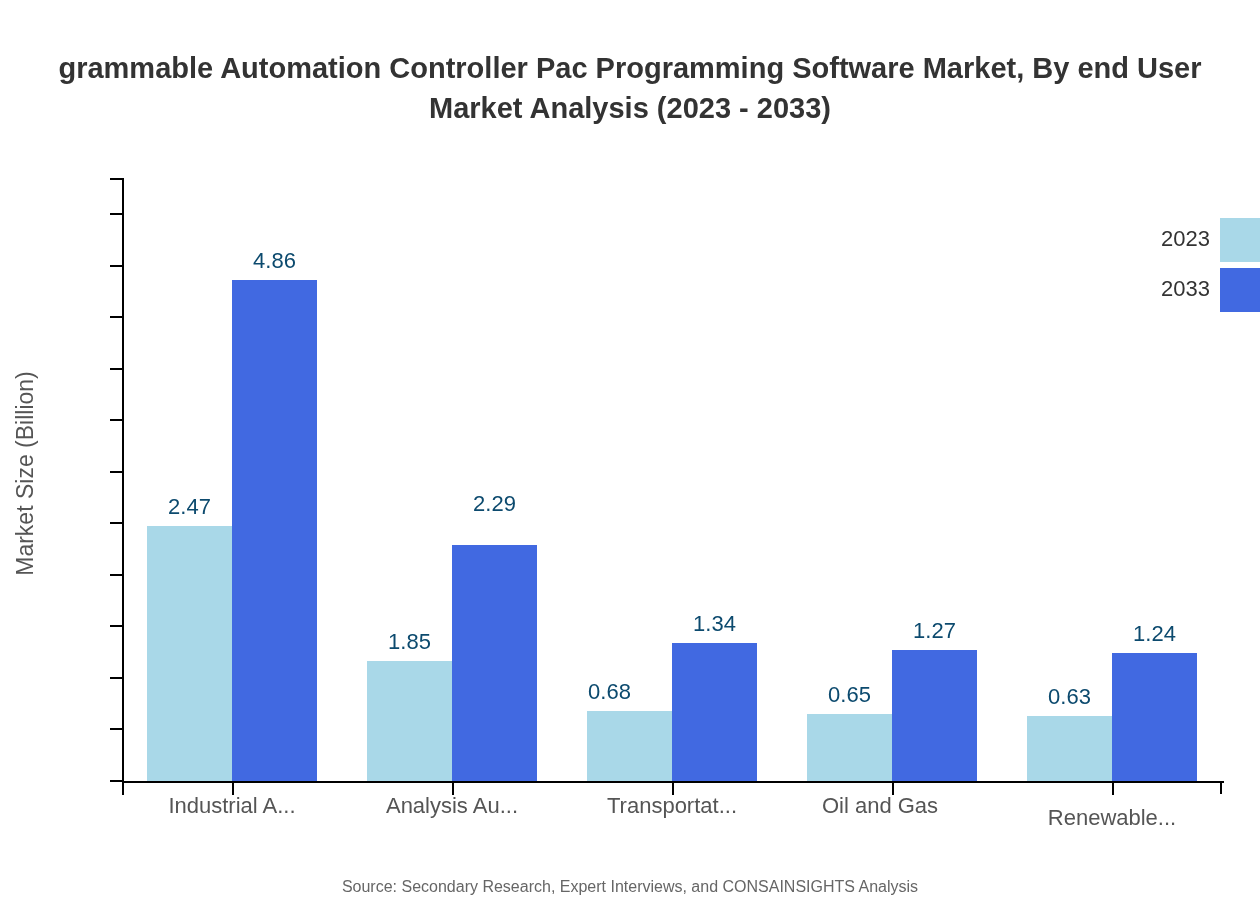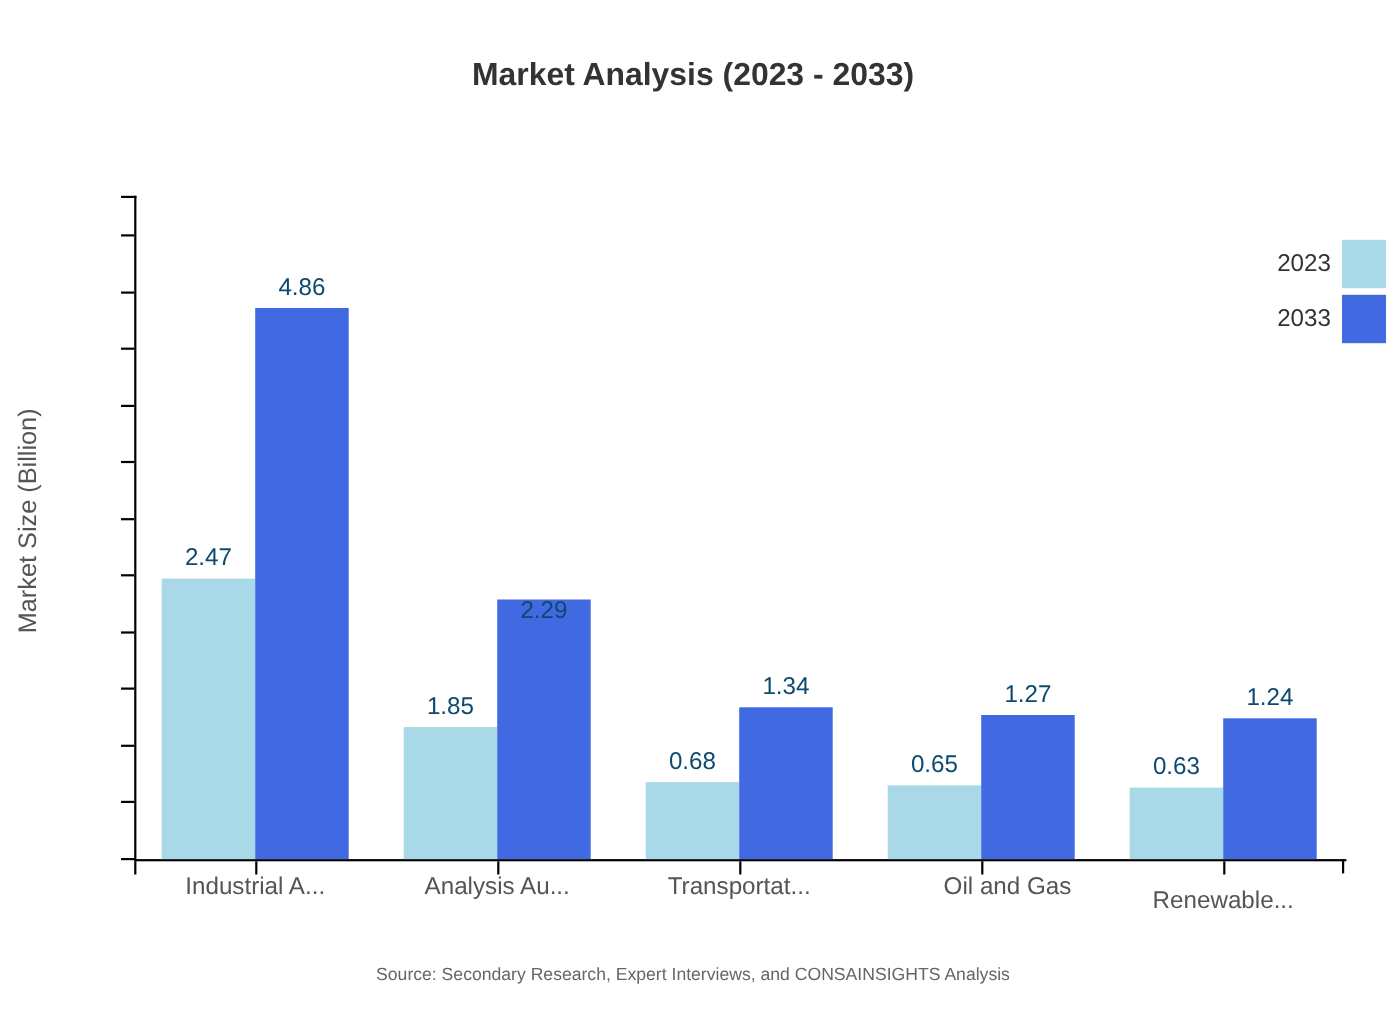--- a/index.html
+++ b/index.html
@@ -179,20 +179,21 @@
     color: #666666;
     white-space: nowrap;
   }
 </style>
 </head>
 <body>
 
 <div id="chart-root">
 
   <div class="chart-title">
+    <span>grammable Automation Controller Pac Programming Software Market, By end User</span>
     <span class="line2">Market Analysis (2023 - 2033)</span>
   </div>
 
   <div class="yaxis-title">Market Size (Billion)</div>
 
   <div class="axis-cap-top"></div>
   <div class="axis-spine-y"></div>
   <div class="axis-spine-x"></div>
   <div class="axis-cap-right"></div>
 
@@ -251,33 +252,33 @@
       <div class="bar" style="left: 550px; width: 85px; height: 138.123px; background: rgb(65, 105, 225);"></div>
       <div class="bar" style="left: 685px; width: 85px; height: 67px; background: rgb(169, 216, 232);"></div>
       <div class="bar" style="left: 770px; width: 85px; height: 130.908px; background: rgb(65, 105, 225);"></div>
       <div class="bar" style="left: 905px; width: 85px; height: 64.9385px; background: rgb(169, 216, 232);"></div>
       <div class="bar" style="left: 990px; width: 85px; height: 127.815px; background: rgb(65, 105, 225);"></div>
     </div>
   <div id="barlabels-layer">
       <div class="bar-label" style="left: 147px; width: 85px; top: 494.4px;">2.47</div>
       <div class="bar-label" style="left: 232px; width: 85px; top: 248.046px;">4.86</div>
       <div class="bar-label" style="left: 367px; width: 85px; top: 629.431px;">1.85</div>
-      <div class="bar-label" style="left: 452px; width: 85px; top: 542px;">2.29</div>
-      <div class="bar-label" style="left: 587px; width: 85px; top: 678.908px;">0.68</div>
+      <div class="bar-label" style="left: 452px; width: 85px; top: 491px;">2.29</div>
+      <div class="bar-label" style="left: 567px; width: 85px; top: 678.908px;">0.68</div>
       <div class="bar-label" style="left: 672px; width: 85px; top: 610.877px;">1.34</div>
       <div class="bar-label" style="left: 807px; width: 85px; top: 682px;">0.65</div>
       <div class="bar-label" style="left: 892px; width: 85px; top: 618.092px;">1.27</div>
       <div class="bar-label" style="left: 1027px; width: 85px; top: 684.062px;">0.63</div>
       <div class="bar-label" style="left: 1112px; width: 85px; top: 621.185px;">1.24</div>
     </div>
   <div id="xlabels-layer">
       <div class="xlabel" style="left: 122px; width: 220px;">Industrial A...</div>
       <div class="xlabel" style="left: 342px; width: 220px;">Analysis Au...</div>
       <div class="xlabel" style="left: 562px; width: 220px;">Transportat...</div>
-      <div class="xlabel" style="left: 754px; width: 220px; text-align: right;">Oil and Gas</div>
+      <div class="xlabel" style="left: 770px; width: 220px;">Oil and Gas</div>
       <div class="xlabel" style="left: 1002px; width: 220px; margin-top: 12px;">Renewable...</div>
     </div>
 
   <div class="legend" id="legend">
       <div class="legend-row">
         <div class="legend-label">2023</div>
         <div class="legend-swatch" style="background: rgb(169, 216, 232);"></div>
       </div>
       <div class="legend-row">
         <div class="legend-label">2033</div>

